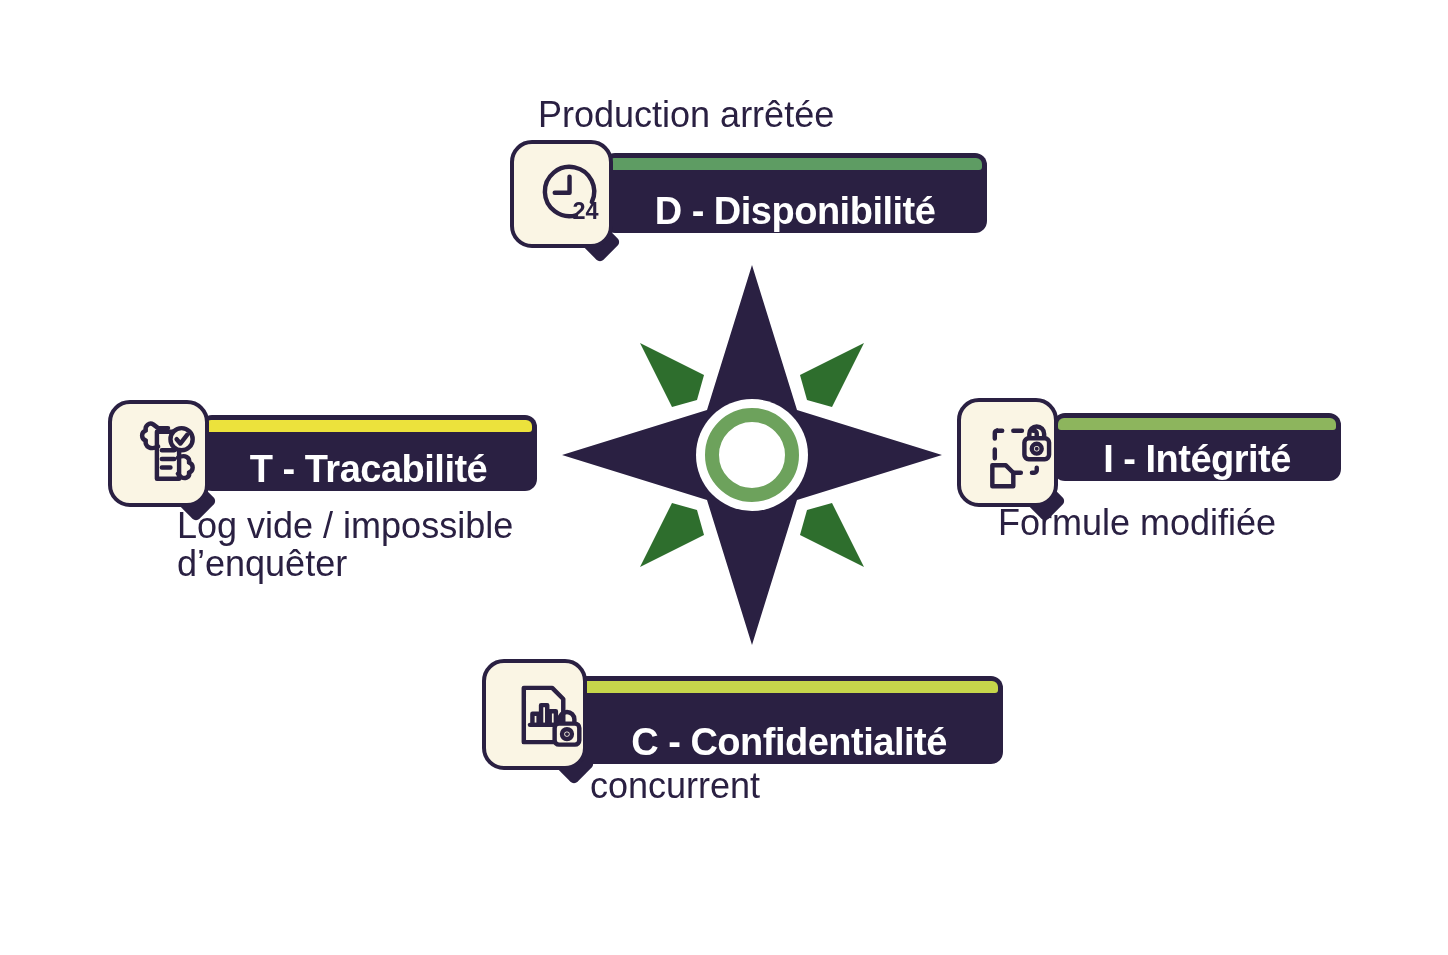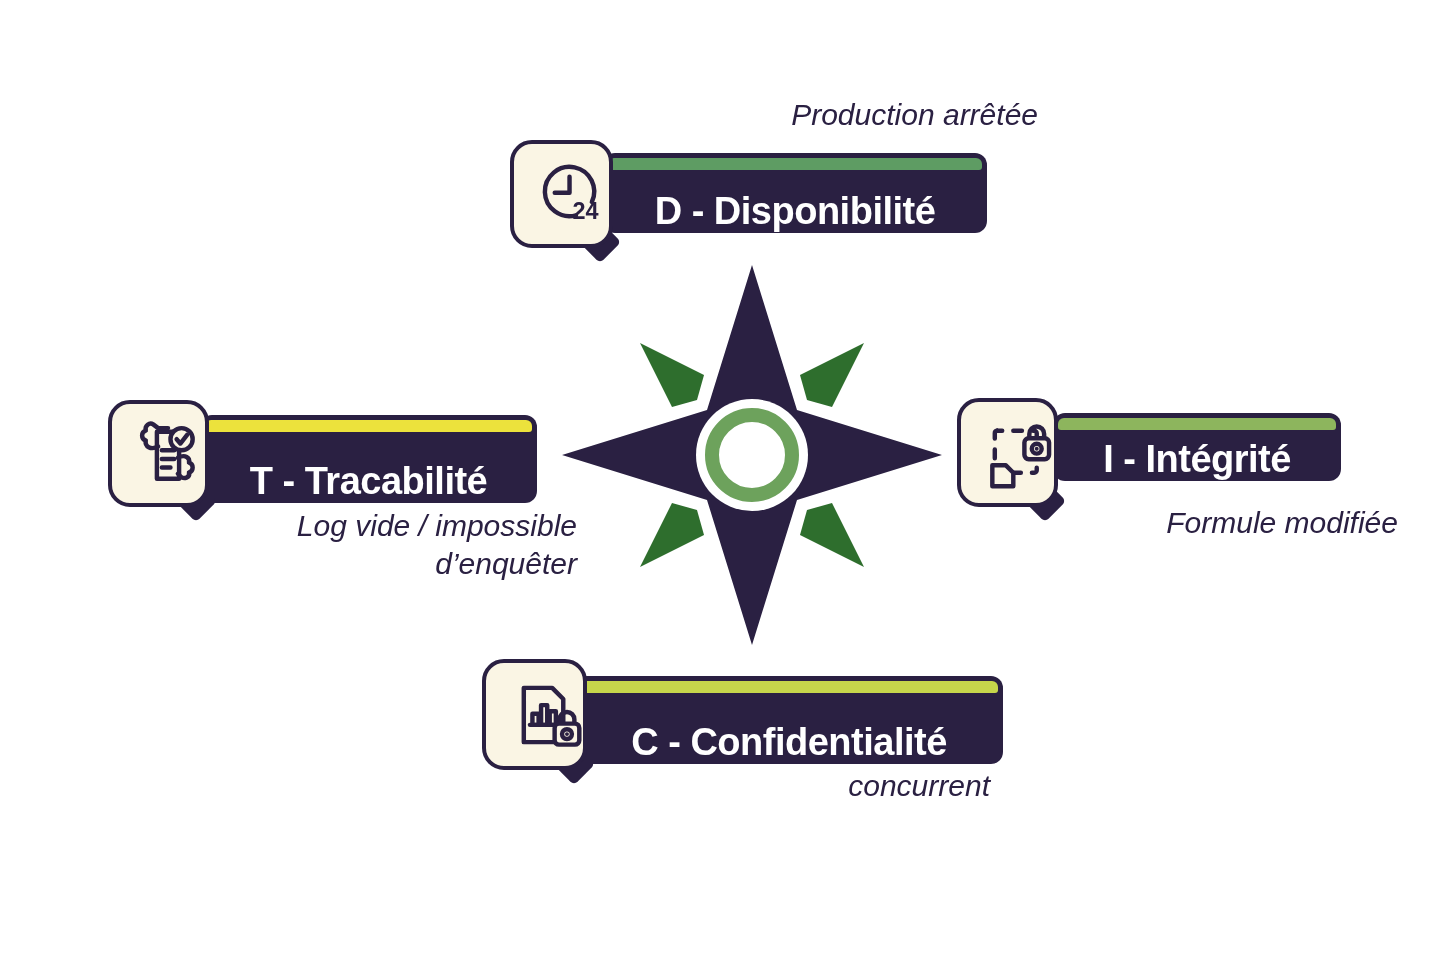--- a/index.html
+++ b/index.html
@@ -10,23 +10,22 @@
   html,body{margin:0;padding:0;background:#e9e9e9;}
   #canvas{
     position:relative;
     width:1448px;height:955px;
     background:var(--white);
     overflow:hidden;
     font-family:"Liberation Sans", sans-serif;
   }
   .caption{
     position:absolute;
-    text-align:right;
-    font-style:italic;
-    font-size:30px;
+    text-align:left;
+    font-size:36px;
     line-height:38px;
     color:var(--navy);
     font-weight:500;
   }
   .banner{
     position:absolute;
     background:var(--navy);
     border-radius:12px;
     display:flex;
     align-items:flex-end;
@@ -81,21 +80,21 @@
     font-family:"Liberation Sans", sans-serif;
   }
   #star-svg{position:absolute;left:542px;top:245px;z-index:0;}
 
   
   #d-caption{left:538px;top:96px;width:500px;}
   #d-banner{left:603px;top:153px;width:384px;height:80px;}
   #d-tail{left:585px;top:227px;}
   #d-card{left:510px;top:140px;width:95px;height:100px;}
 
-  #t-banner{left:200px;top:415px;width:337px;height:88px;}
+  #t-banner{left:200px;top:415px;width:337px;height:76px;}
   #t-tail{left:181px;top:486px;}
   #t-card{left:108px;top:400px;width:93px;height:99px;}
   #t-caption{left:177px;top:507px;width:400px;}
 
   #i-banner{left:1053px;top:413px;width:288px;height:68px;}
   #i-tail{left:1030px;top:486px;}
   #i-card{left:957px;top:398px;width:93px;height:101px;}
   #i-caption{left:998px;top:504px;width:400px;}
 
   #c-banner{left:575px;top:676px;width:428px;height:88px;}

